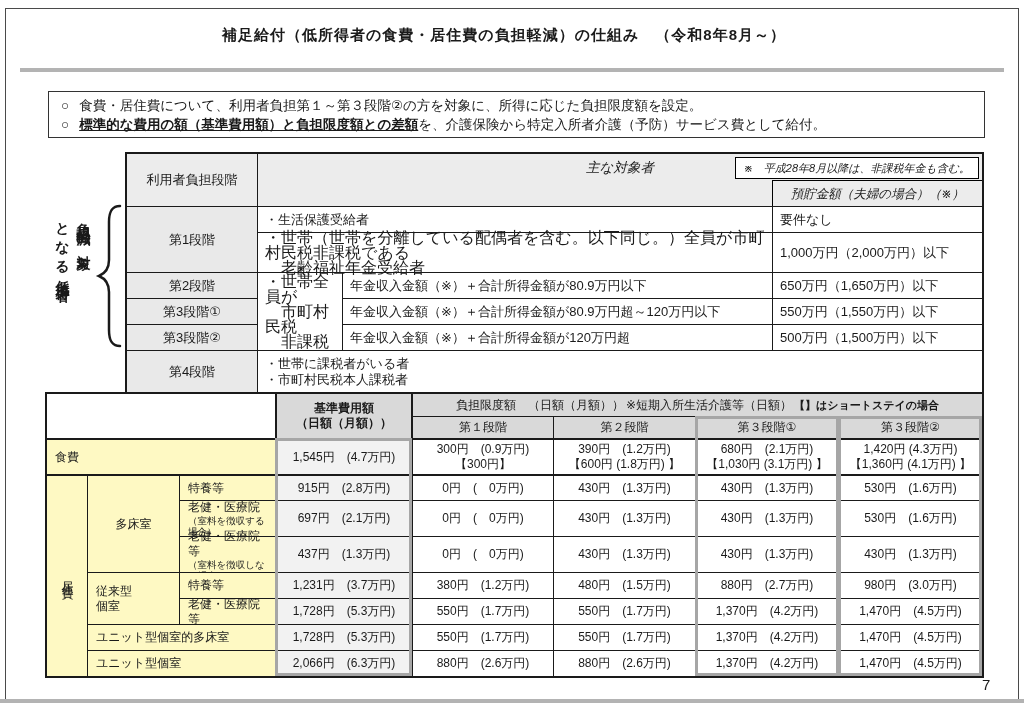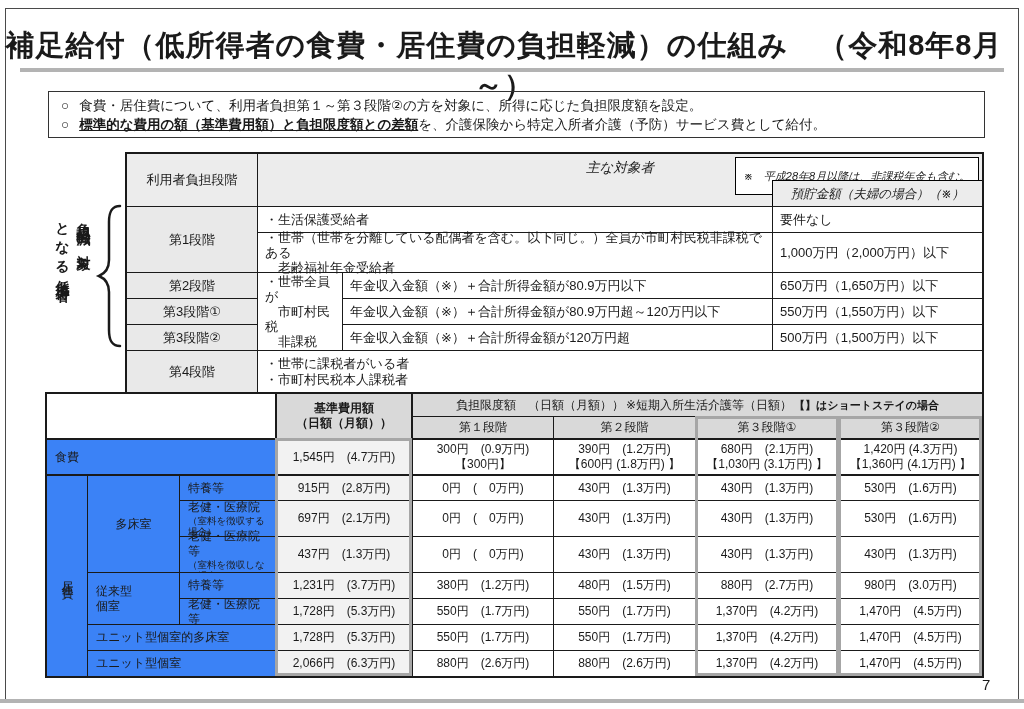--- a/index.html
+++ b/index.html
@@ -7,21 +7,21 @@
     width:1024px; height:709px; position:relative; background:#fff;
     font-family:"Liberation Sans","DejaVu Sans",sans-serif; color:#1a1a1a;
     overflow:hidden;
   }
   * { box-sizing:border-box; }
   .pre { white-space:pre-line; }
 
   
   .frame { position:absolute; left:5px; top:8px; right:5px; bottom:8px; border:1px solid #4a4a4a; }
   .title { position:absolute; left:0; right:16px; top:26px; text-align:center;
-           font-size:29px; font-weight:bold; letter-spacing:1px; }
+           font-size:15px; font-weight:bold; letter-spacing:1px; }
   .rule-top { position:absolute; left:20px; width:984px; top:68px; height:4px; background:#b3b3b3; }
   .rule-bottom { position:absolute; left:0; right:0; top:699px; height:4px; background:#b3b3b3; }
   .pagenum { position:absolute; left:982px; top:676px; font-size:15px; }
 
   
   .summary { position:absolute; left:48px; top:91px; width:937px; height:47px;
              border:1px solid #333; padding:4px 12px; font-size:13.5px; line-height:19px; }
   .summary .row { display:flex; gap:10px; }
   .summary .marker { flex:0 0 auto; }
   .ul-bold { font-weight:bold; text-decoration:underline; }
@@ -32,44 +32,44 @@
         grid-template-rows:52px 26px 40px 26px 26px 26px 42px;
         border:2px solid #1a1a1a; background:#fff; font-size:13px; }
   .t1 .cell { border-left:1px solid #1a1a1a; border-top:1px solid #1a1a1a;
               display:flex; align-items:center; padding:2px 7px; line-height:16px; }
   .t1 .nt { border-top:none; } .t1 .nl { border-left:none; }
   .t1 .lab { background:#e9e9e9; justify-content:center; text-align:center; }
   .t1 .hdr { background:#ececec; }
   .t1-hmain { position:relative; padding:0;font-style:italic; }
   .t1-target { position:absolute; top:6px; left:0; right:0; text-align:center; font-size:13.5px; }
   .t1-note { position:absolute; top:3px; right:3px; border:1px solid #000; background:#fff;
-             padding:10px 8px; font-size:11px; }
+             padding:2px 8px; font-size:11px; }
   .t1-savhdr { position:absolute; right:0; bottom:0; width:210px; height:26px;
                border-top:1px solid #000; border-left:1px solid #000; background:#ececec;
                display:flex; align-items:center; justify-content:center; font-size:12.5px; }
-  .t1 .small { font-size:13px; line-height:15px; }
+  .t1 .small { font-size:16px; line-height:15px; }
 
   
   .side-label { position:absolute; left:52px; top:212px; height:150px;
                 writing-mode:vertical-rl; font-size:14px; font-weight:600;
                 letter-spacing:3px; line-height:21px; white-space:pre-line; }
   .brace { position:absolute; left:95px; top:204px; }
 
   
   .t2 { position:absolute; left:45px; top:392px; display:grid;
         grid-template-columns:40px 92px 96px 136px 142px 142px 143px 144px;
         grid-template-rows:22px 22px 36px 26px 36px 36px 26px 26px 26px 26px;
         border:2px solid #1a1a1a; background:#fff; font-size:12px; }
   .t2 .cell { border-left:1px solid #1a1a1a; border-top:1px solid #1a1a1a;
               display:flex; align-items:center; justify-content:center;
               text-align:center; line-height:15px; padding:1px 4px; }
   .t2 .nt { border-top:none; } .t2 .nl { border-left:none; }
   .t2 .bt2 { border-top-width:2px; } .t2 .bl2 { border-left-width:2px; }
   .t2 .hdr { background:#d9d9d9; }
-  .t2 .lab { background:#3b82f6; }
+  .t2 .lab { background:#fef9c3; }
   .t2 .left { justify-content:flex-start; text-align:left; padding-left:8px; }
   .t2 .basebg { background:#f2f2f2; }
   .t2 .vert { writing-mode:vertical-rl; letter-spacing:3px; }
   .t2 .bold { font-weight:bold; }
   .t2 .typ-note { font-size:9.5px; line-height:11px; }
   .t2-limit { gap:2px; font-size:12px; flex-wrap:nowrap; }
   .t2-limit .b { font-weight:normal; }
   .t2-limit .n2 { font-weight:bold; font-size:11px; }
   .gframe { position:absolute; border:3px solid #a6a6a6; pointer-events:none; }
   .gf-base { left:228px; top:44px; width:137px; height:238px; }

